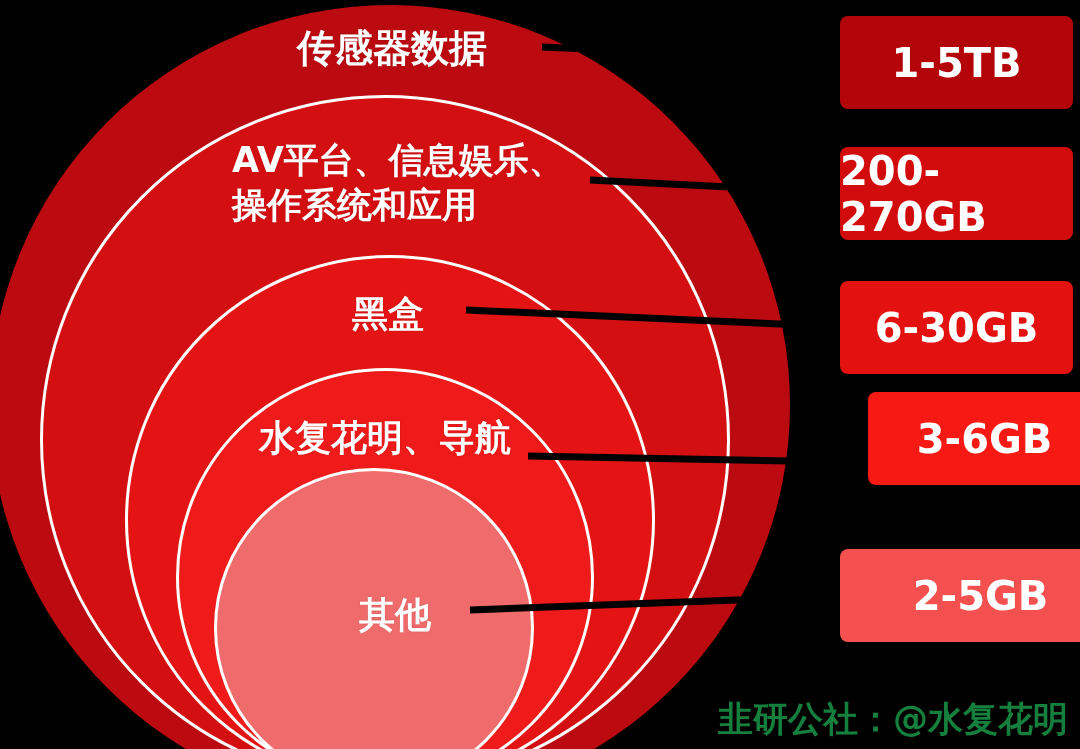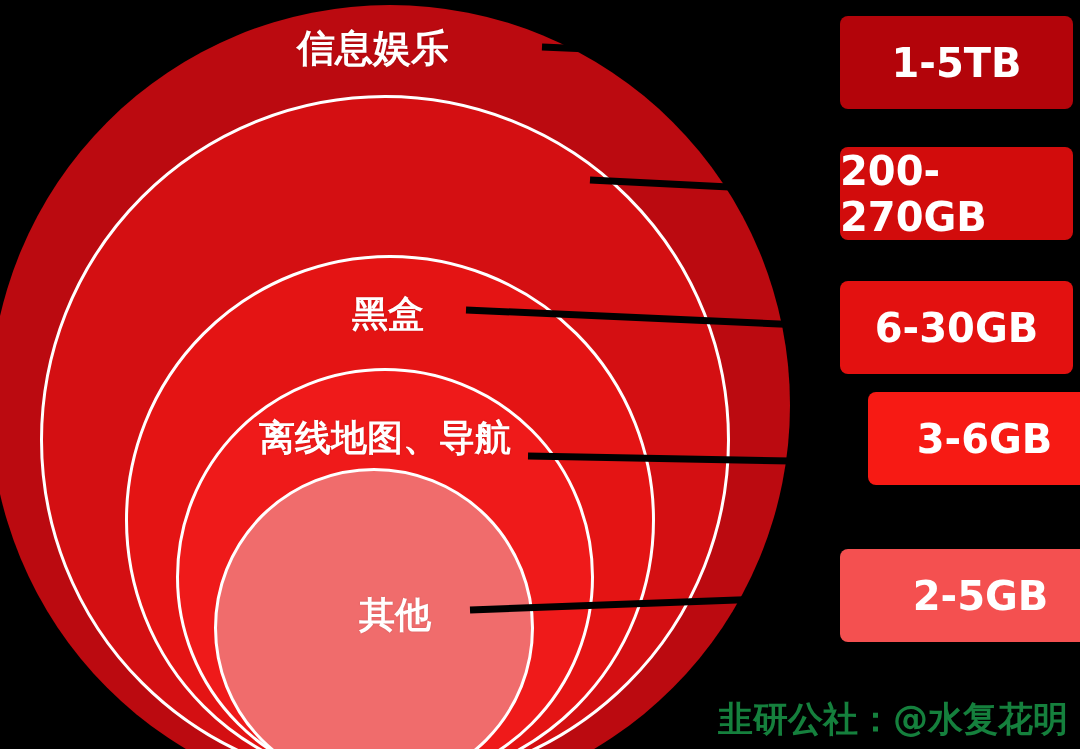--- a/index.html
+++ b/index.html
@@ -92,23 +92,25 @@
   <div class="ring c5 stroked" style="background: rgb(240, 108, 108);"></div>
 
   <svg class="connectors" viewBox="0 0 1080 749">
     <line x1="542" y1="47" x2="848" y2="60" stroke="#000" stroke-width="7"></line>
     <line x1="590" y1="180" x2="848" y2="193" stroke="#000" stroke-width="7"></line>
     <line x1="466" y1="310" x2="848" y2="327" stroke="#000" stroke-width="7"></line>
     <line x1="528" y1="456" x2="848" y2="462" stroke="#000" stroke-width="7"></line>
     <line x1="470" y1="610" x2="848" y2="596" stroke="#000" stroke-width="7"></line>
   </svg>
 
-  <div class="ring-label l1">信息娱乐</div>
+  <div class="ring-label l1">传感器数据</div>
+  <div class="ring-label l2">AV平台、信息娱乐、
+操作系统和应用</div>
   <div class="ring-label l3">黑盒</div>
-  <div class="ring-label l4">离线地图、导航</div>
+  <div class="ring-label l4">水复花明、导航</div>
   <div class="ring-label l5">其他</div>
 
   <div class="badge b1" style="background: rgb(179, 4, 10);">1-5TB</div>
   <div class="badge b2" style="background: rgb(210, 12, 12);">200-270GB</div>
   <div class="badge b3" style="background: rgb(227, 17, 16);">6-30GB</div>
   <div class="badge b4" style="background: rgb(247, 26, 20);">3-6GB</div>
   <div class="badge b5" style="background: rgb(244, 80, 80);">2-5GB</div>
 
   <div class="watermark">韭研公社：@水复花明</div>
 

